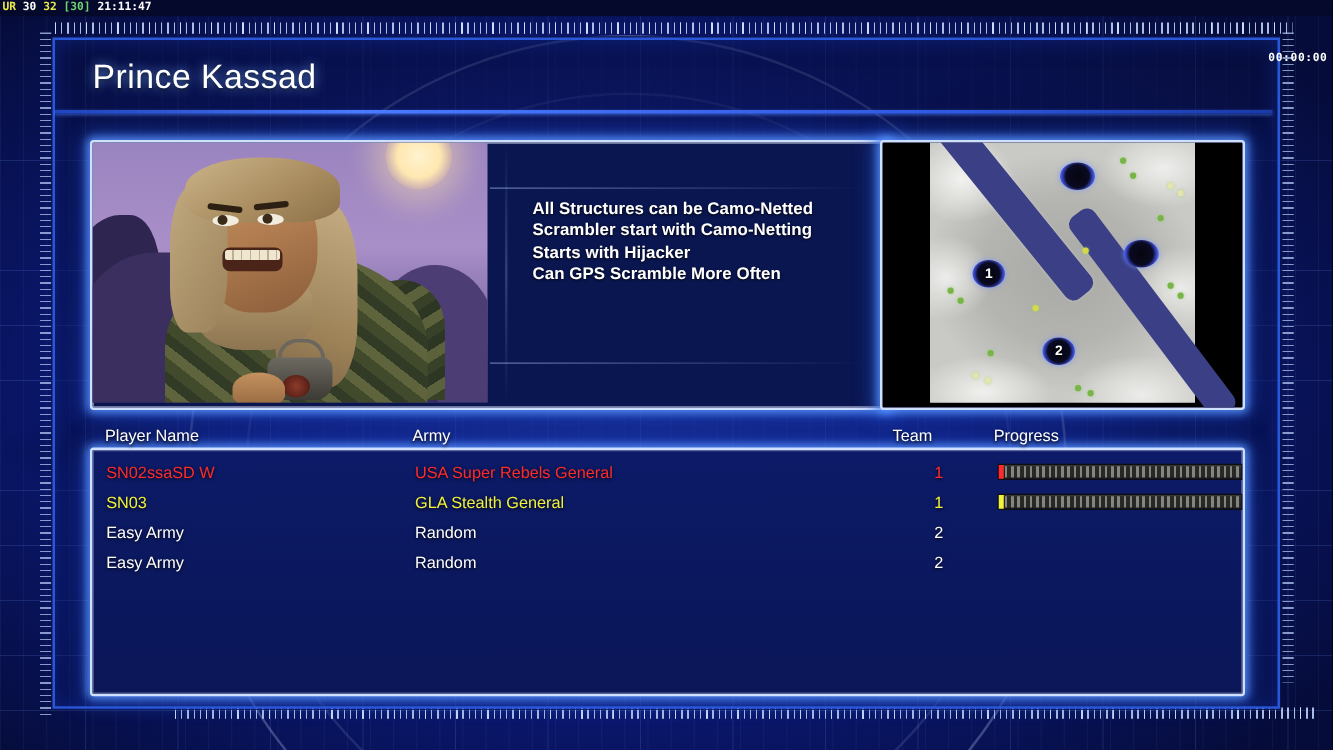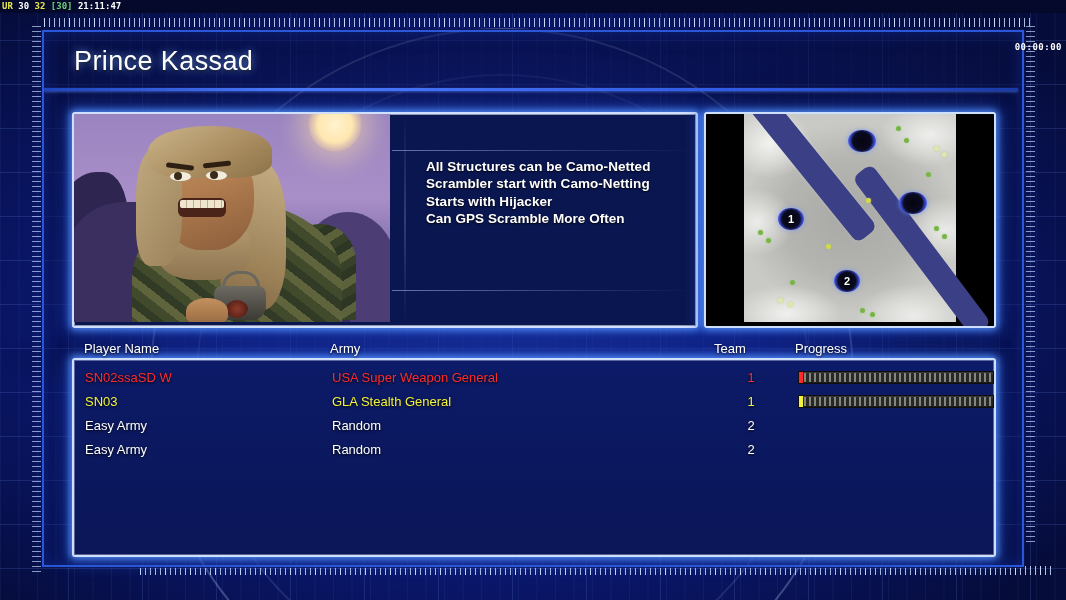--- a/index.html
+++ b/index.html
@@ -88,21 +88,21 @@
 
   
   .glowpanel{position:absolute;z-index:10;
      border:2px solid #cfe0ff;border-radius:3px;
      box-shadow:0 0 7px 2px rgba(90,150,255,.85),
                 0 0 16px 5px rgba(40,90,220,.55),
                 inset 0 0 0 1px rgba(255,255,255,.55);
      background:#0a1650;}
 
   
-  .portrait-wrap{left:72px;top:112px;width:622px;height:212px;overflow:hidden;}
+  .portrait-wrap{left:72px;top:112px;width:622px;height:212px;overflow:hidden;padding-left:16px;}
   .portrait{position:absolute;left:0;top:0;width:316px;height:208px;overflow:hidden;
      background:linear-gradient(to bottom,#9a84c0 0%,#a98fc8 40%,#7b6aa6 72%,#4a3f74 100%);}
   .sun{position:absolute;right:28px;top:-16px;width:54px;height:54px;border-radius:50%;
      background:radial-gradient(circle,#fff3cf 0%,#ffe7b0 45%,rgba(255,220,160,.45) 70%,transparent 75%);
      box-shadow:0 0 24px 10px rgba(255,228,170,.45);}
   .bush{position:absolute;border-radius:45% 45% 10% 10%;}
   .bush1{left:-10px;bottom:0;width:120px;height:120px;background:#3a2f5e;
      border-radius:50% 40% 0 0;}
   .bush2{left:-26px;bottom:0;width:80px;height:150px;background:#2e2550;
      border-radius:60% 30% 0 0;}
@@ -325,21 +325,21 @@
 
   <div class="col-h" style="left:84px">Player Name</div>
   <div class="col-h" style="left:330px">Army</div>
   <div class="col-h" style="left:714px">Team</div>
   <div class="col-h" style="left:795px">Progress</div>
 
   <div class="glowpanel list-panel">
     <div class="list-inner" id="rows">
         <div class="row" style="top: 6px;">
           <div class="cell c-name" style="color: rgb(255, 43, 43);">SN02ssaSD W</div>
-          <div class="cell c-army" style="color: rgb(255, 43, 43);">USA Super Weapon General</div>
+          <div class="cell c-army" style="color: rgb(255, 43, 43);">USA Super Rebels General</div>
           <div class="cell c-team" style="color: rgb(255, 43, 43);">1</div>
           <div class="bar">
             <div class="bar-fill" style="background: rgb(255, 43, 43);"></div>
             <div class="bar-seg"></div>
           </div>
         </div>
         <div class="row" style="top: 30px;">
           <div class="cell c-name" style="color: rgb(242, 242, 58);">SN03</div>
           <div class="cell c-army" style="color: rgb(242, 242, 58);">GLA Stealth General</div>
           <div class="cell c-team" style="color: rgb(242, 242, 58);">1</div>

